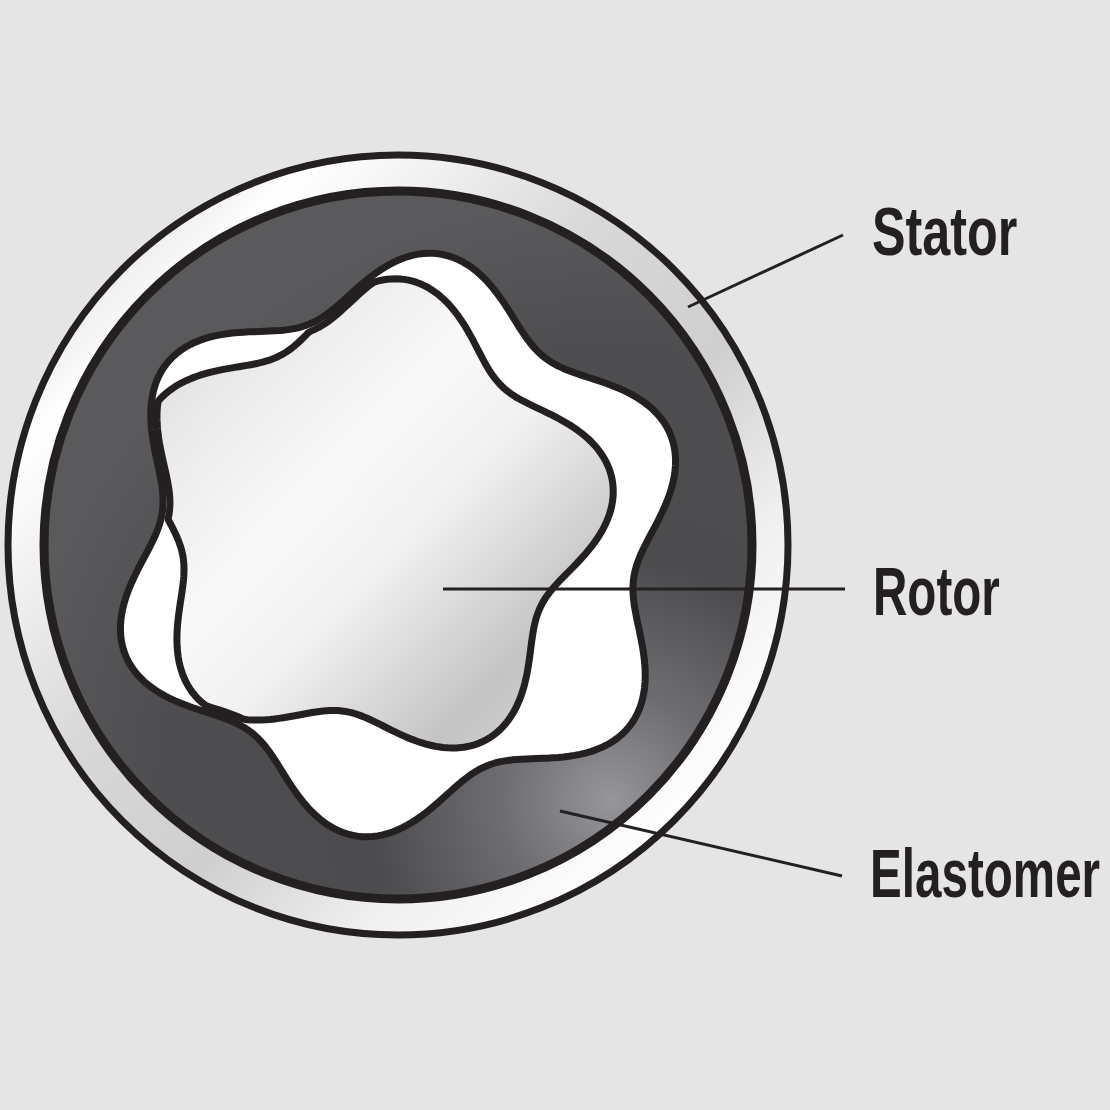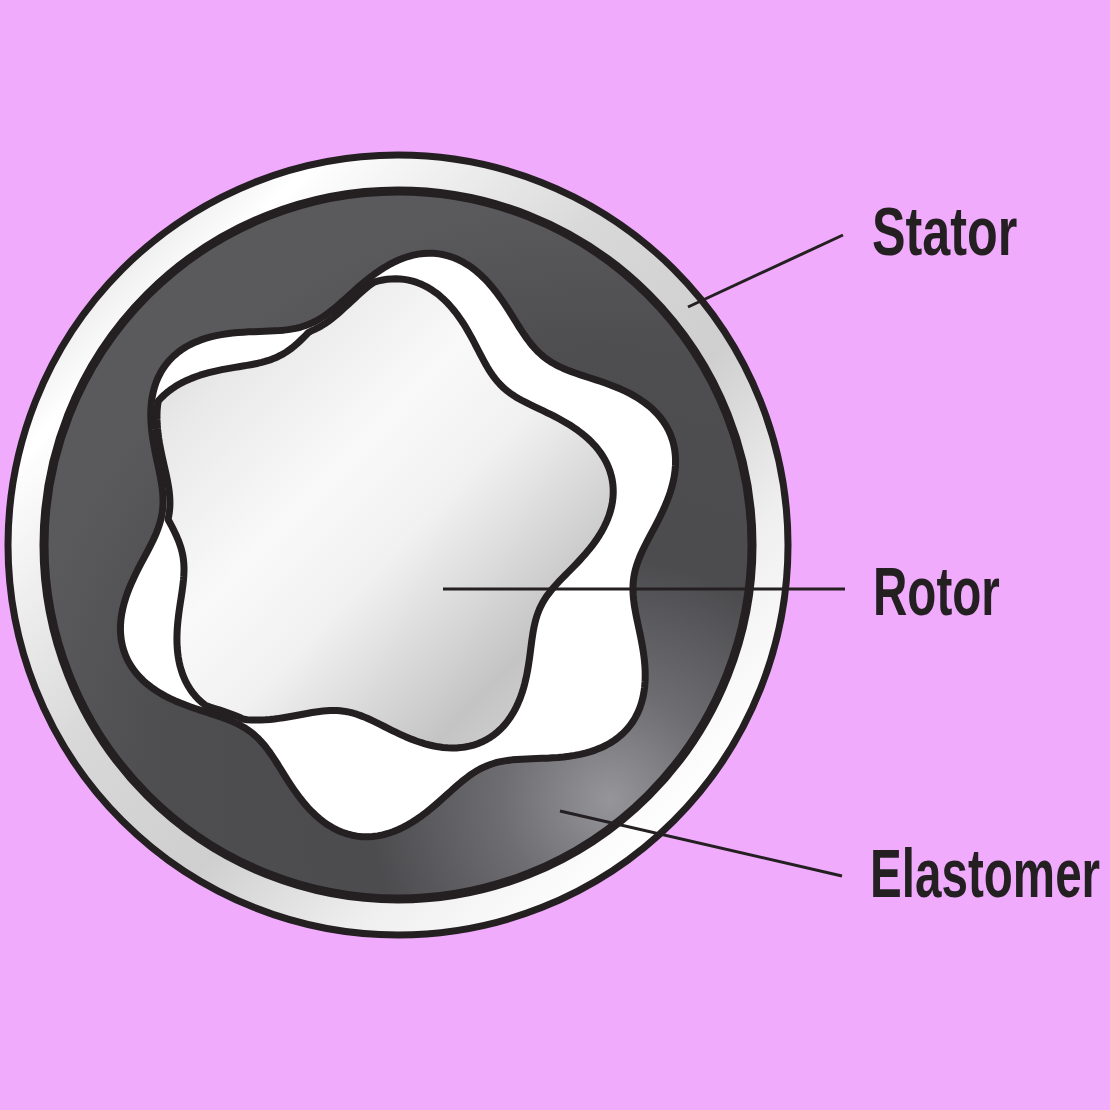--- a/index.html
+++ b/index.html
@@ -1,21 +1,21 @@
 <!DOCTYPE html>
 <html style="--ink: #241f21;"><head>
 <meta charset="utf-8">
 <style>
   :root { --ink: #241f21; }
   html, body { margin: 0; padding: 0; background: #ffffff; }
   .stage {
     position: relative;
     width: 1110px;
     height: 1110px;
-    background: #f0abfc;
+    background: #e5e5e5;
     overflow: hidden;
   }
   svg { display: block; }
   .outline { stroke: var(--ink); }
   .leader { stroke: var(--ink); stroke-width: 3; fill: none; }
   .label {
     font-family: "Liberation Sans", sans-serif;
     font-weight: 700;
     font-size: 68px;
     fill: var(--ink);

